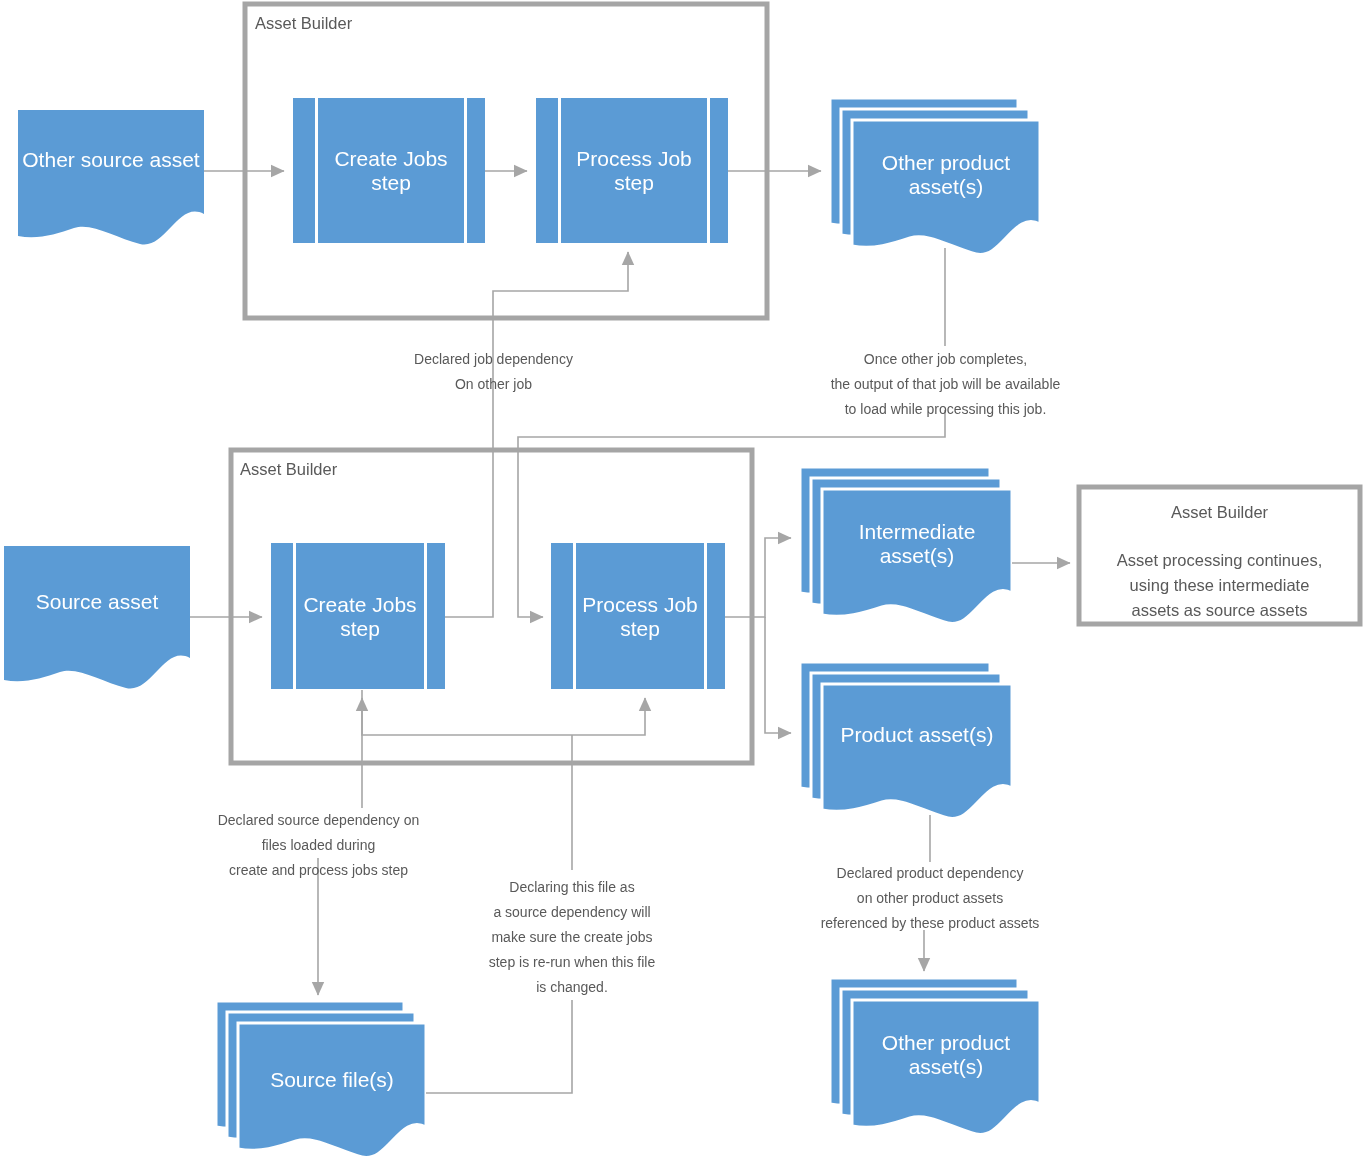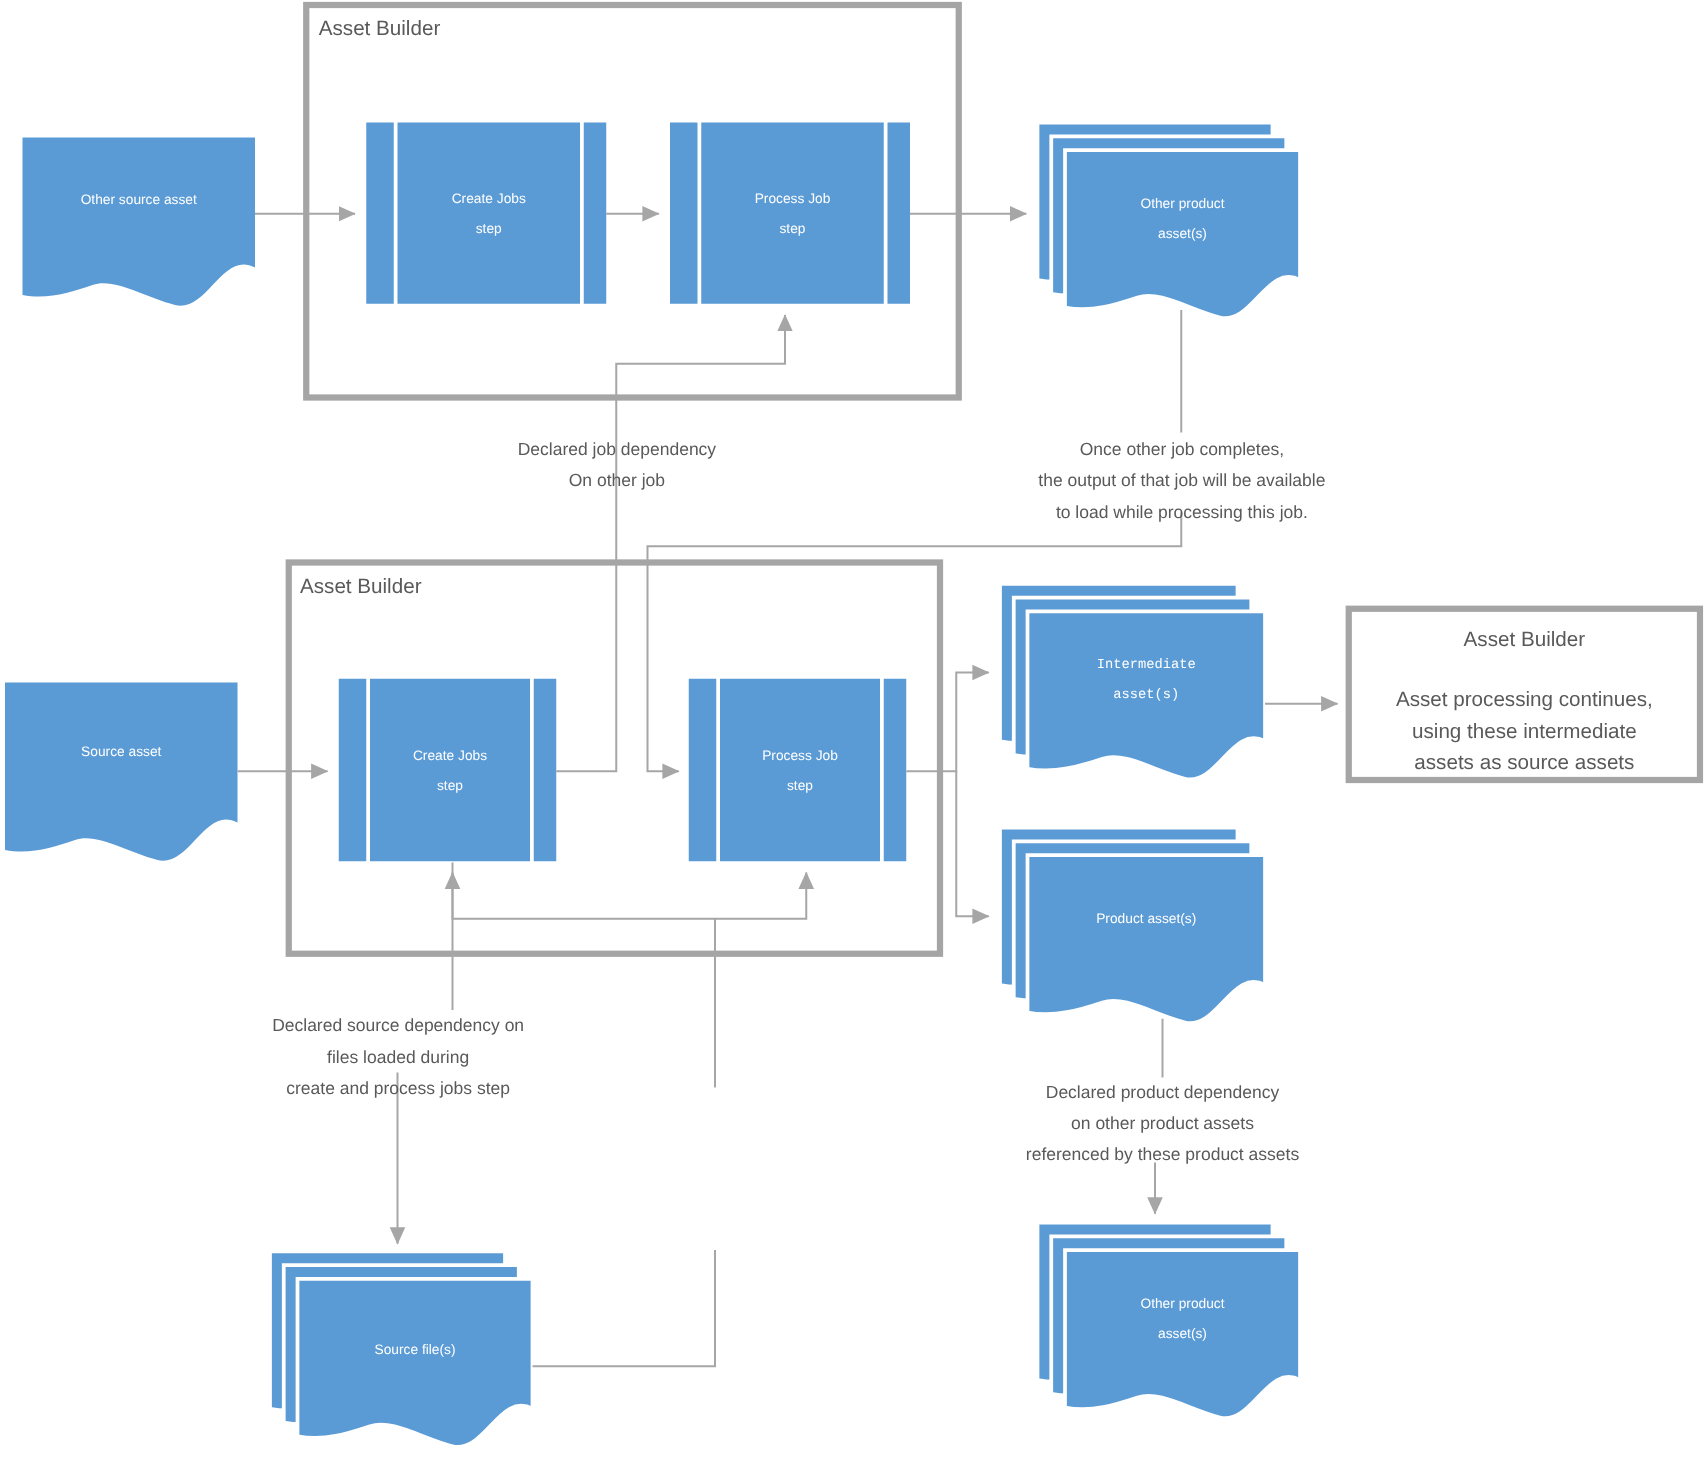--- a/index.html
+++ b/index.html
@@ -1,21 +1,21 @@
 <!DOCTYPE html>
 <html><head>
 <meta charset="utf-8">
 <style>
   html,body{margin:0;padding:0;background:#ffffff;}
   body{font-family:"Liberation Sans","DejaVu Sans",sans-serif;}
   #stage{position:relative;width:1363px;height:1171px;background:#fff;overflow:hidden;}
   #svgroot{position:absolute;left:0;top:0;width:1363px;height:1171px;}
 
   .lbl{position:absolute;color:#595959;font-size:14px;line-height:25px;text-align:center;white-space:pre-line;}
-  .shape-lbl{position:absolute;color:#ffffff;font-size:11px;line-height:24px;text-align:center;white-space:pre-line;
+  .shape-lbl{position:absolute;color:#ffffff;font-size:21px;line-height:24px;text-align:center;white-space:pre-line;
              display:flex;align-items:center;justify-content:center;}
   .grp-lbl{position:absolute;color:#595959;font-size:16.5px;line-height:22px;}
   .box-lbl{position:absolute;color:#595959;font-size:16.5px;line-height:25px;text-align:center;white-space:pre-line;}
 </style>
 </head>
 <body>
 
 <div id="stage">
 
   <svg id="svgroot" viewBox="0 0 1363 1171">
@@ -151,39 +151,44 @@
 asset(s)</div>
 
   <div class="shape-lbl" style="left:4px;top:570px;width:186px;height:64px;text-align:center;">Source asset</div>
 
   <div class="shape-lbl" style="left:296px;top:578px;width:128px;height:78px;">Create Jobs
 step</div>
 
   <div class="shape-lbl" style="left:576px;top:578px;width:128px;height:78px;">Process Job
 step</div>
 
-  <div class="shape-lbl" style="left:822px;top:505px;width:190px;height:78px;font-family:Liberation Mono, monospace;">Intermediate
+  <div class="shape-lbl" style="left:822px;top:505px;width:190px;height:78px;">Intermediate
 asset(s)</div>
 
   <div class="shape-lbl" style="left:238px;top:1055px;width:188px;height:50px;">Source file(s)</div>
 
   <div class="shape-lbl" style="left:822px;top:710px;width:190px;height:50px;">Product asset(s)</div>
 
   <div class="shape-lbl" style="left:852px;top:1016px;width:188px;height:78px;">Other product
 asset(s)</div>
 
   <div class="lbl" style="left:371px;top:347px;width:245px;">Declared job dependency
 On other job</div>
 
   <div class="lbl" style="left:793px;top:347px;width:305px;">Once other job completes,
 the output of that job will be available
 to load while processing this job.</div>
 
   <div class="lbl" style="left:166px;top:808px;width:305px;">Declared source dependency on
 files loaded during
 create and process jobs step</div>
 
+  <div class="lbl" style="left:452px;top:875px;width:240px;">Declaring this file as
+a source dependency will
+make sure the create jobs
+step is re-run when this file
+is changed.</div>
 
   <div class="lbl" style="left:770px;top:861px;width:320px;">Declared product dependency
 on other product assets
 referenced by these product assets</div>
 
 </div>
 
 </body></html>

